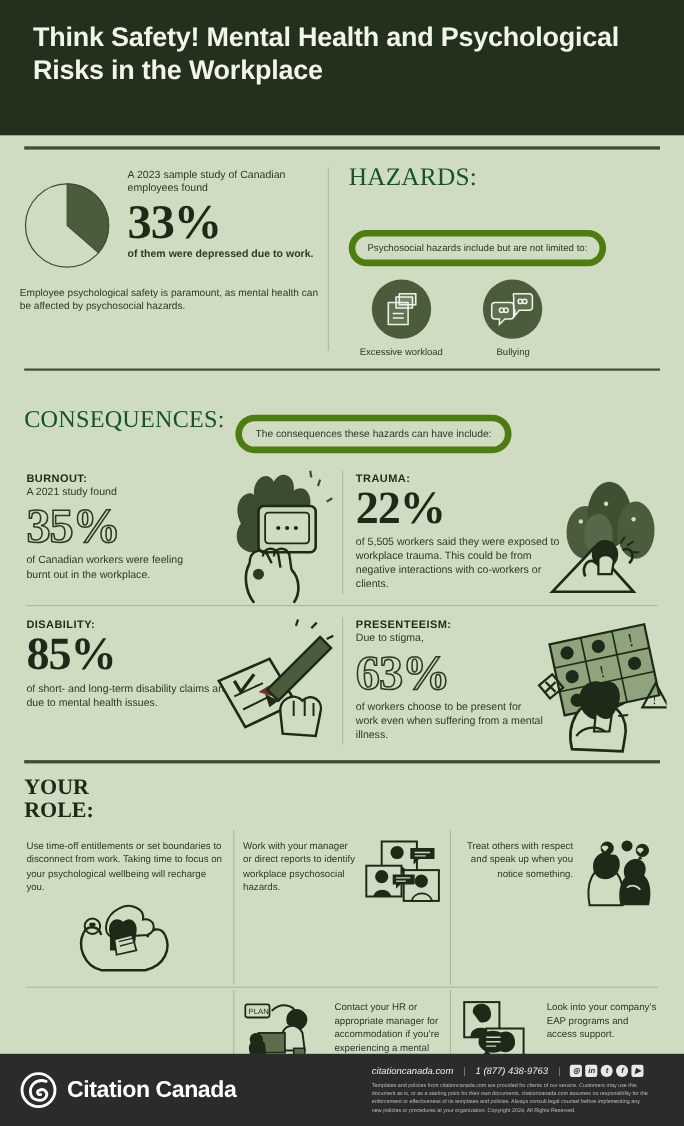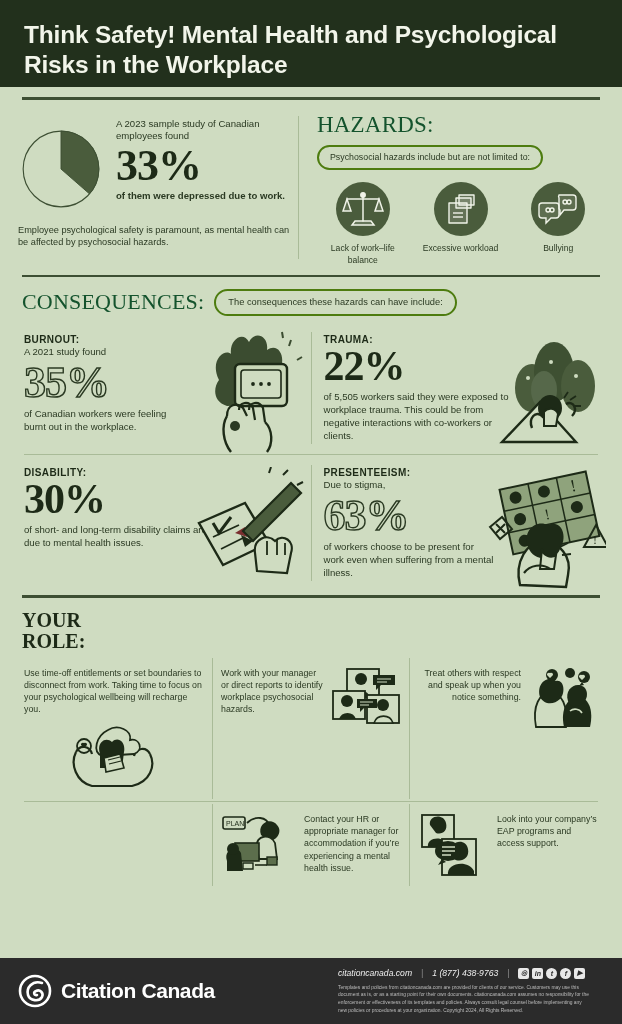--- a/index.html
+++ b/index.html
@@ -7,35 +7,36 @@
   body {
     font-family:"Liberation Sans", sans-serif;
     background:#cfdcc1;
     color:#23301d;
     overflow:hidden;
   }
   .page { width:622px; height:1024px; position:relative; background:#cfdcc1; }
 
   
   .header {
-    background:#22301c; padding:20px 22px 20px 24px; height:87px;
+    background:#22301c; padding:20px 22px 20px 30px; height:123px;
   }
   .header h1 {
     color:#f2f5ea; font-size:24.5px; font-weight:bold; line-height:1.24;
     letter-spacing:-0.2px;
   }
 
   
   .rule { height:2.5px; background:#3d4f33; }
   .vrule { width:1px; background:#a9bb98; }
 
   .pill {
-    border:2px solid #4d7c0f; border-radius:20px;
+    border:6px solid #4d7c0f; border-radius:20px;
     padding:5px 12px; font-size:9.3px; line-height:1.35; color:#2b3a23;
     display:inline-block;
+    margin-top:28px;
   }
   .serif-head {
     font-family:"Liberation Serif", serif; font-weight:normal;
     font-size:23px; letter-spacing:0.2px; color:#14532d;
   }
 
   
   .top { display:flex; padding:0 18px; }
   .top-left { width:280px; padding-top:14px; }
   .stat-row { display:flex; gap:12px; }
@@ -135,33 +136,20 @@
       <div class="note">Employee psychological safety is paramount, as mental health can be affected by psychosocial hazards.</div>
     </div>
 
     <div class="vrule" style="margin:16px 0 8px 0;"></div>
 
     <div class="top-right">
       <div class="serif-head haz-title">HAZARDS:</div>
       <div class="pill" style="font-size:8.8px;padding:5px 11px;">Psychosocial hazards include but are not limited to:</div>
       <div class="haz-icons">
 
-        <div class="haz-item">
-          <div class="haz-circle">
-            <svg width="42" height="40" viewBox="0 0 42 40" fill="none" stroke="#f0f3e8" stroke-width="1.5" stroke-linecap="round">
-              <line x1="21" y1="6" x2="21" y2="32"></line>
-              <line x1="5" y1="10" x2="37" y2="10"></line>
-              <circle cx="21" cy="6" r="2.2" fill="#f0f3e8"></circle>
-              <path d="M5 10 L1 22 L9 22 Z" fill="#f0f3e8" fill-opacity="0.12"></path>
-              <path d="M37 10 L33 22 L41 22 Z" fill="#f0f3e8" fill-opacity="0.12"></path>
-              <path d="M13 32 L29 32 L32 36 L10 36 Z" fill="#f0f3e8" fill-opacity="0.18"></path>
-            </svg>
-          </div>
-          <div class="haz-label">Lack of work–life balance</div>
-        </div>
 
         <div class="haz-item">
           <div class="haz-circle">
             <svg width="40" height="40" viewBox="0 0 40 40" fill="none" stroke="#f0f3e8" stroke-width="1.4" stroke-linejoin="round">
               <path d="M18 6 L33 6 L33 16 L18 16 Z" fill="#f0f3e8" fill-opacity="0.15"></path>
               <path d="M15 9 L30 9 L30 19 L15 19 Z" fill="#f0f3e8" fill-opacity="0.15"></path>
               <path d="M8 14 L26 14 L26 34 L8 34 Z" fill="#f0f3e8" fill-opacity="0.15"></path>
               <line x1="12" y1="24" x2="22" y2="24"></line>
               <line x1="12" y1="28" x2="22" y2="28"></line>
             </svg>
@@ -260,21 +248,21 @@
             <path d="M38 82 L62 70" stroke="#1d2a17" stroke-width="1.8"></path>
             <path d="M30 56 l6 10 l12 -16" fill="none" stroke="#1d2a17" stroke-width="3"></path>
             <path d="M52 66 l10 -6 l2 10 z" fill="#7a2f2f"></path>
             <path d="M60 64 L108 16 l10 10 L70 74 Z" fill="#4a5c3c" stroke="#1d2a17" stroke-width="2.2"></path>
             <path d="M70 74 L62 80 L58 68 Z" fill="#1d2a17"></path>
             <path d="M72 86 C70 72 84 66 92 74 C100 66 112 74 108 86 L104 106 L74 104 Z" fill="#cfdcc1" stroke="#1d2a17" stroke-width="2.2"></path>
             <path d="M84 74 l0 14 M94 72 l0 16 M102 76 l0 12" stroke="#1d2a17" stroke-width="1.8"></path>
             <path d="M86 6 l2 -6 M100 8 l5 -5 M114 18 l6 -3" stroke="#1d2a17" stroke-width="2"></path>
           </svg>
           <div class="kicker">DISABILITY:</div>
-          <div class="big-solid" style="font-size:42px;">30%</div>
+          <div class="big-solid" style="font-size:42px;">85%</div>
           <div class="body-txt" style="max-width:188px;">of short- and long-term disability claims are due to mental health issues.</div>
         </div>
       </div>
 
       <div class="vrule" style="margin:8px 0;"></div>
 
       <div class="cell" style="padding-left:12px;">
         <div class="cell-inner">
           <svg class="art" style="right:-8px;top:2px;" width="122" height="120" viewBox="0 0 122 120">
             <g transform="rotate(-12 70 46)">

